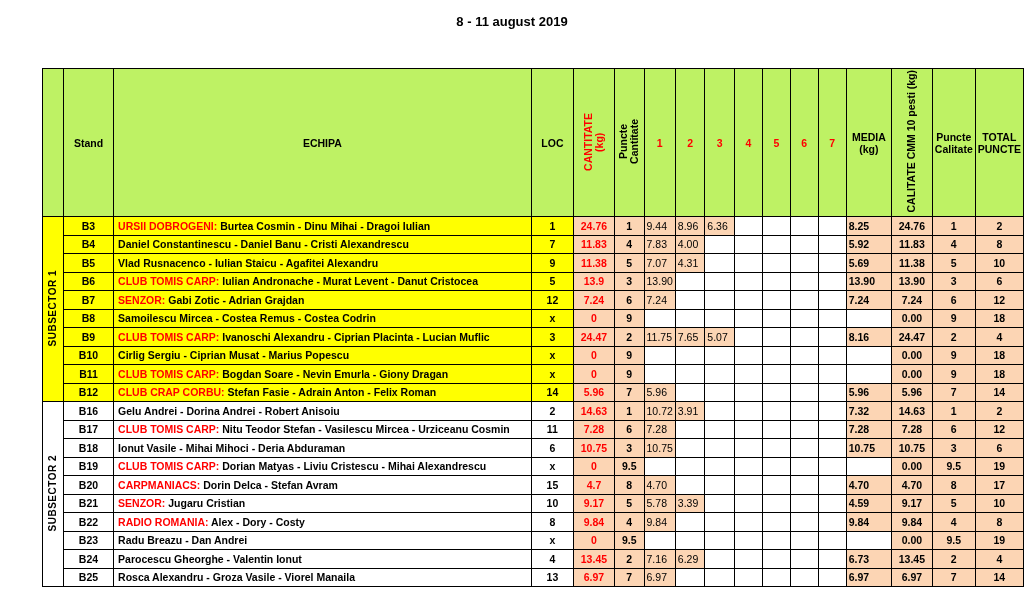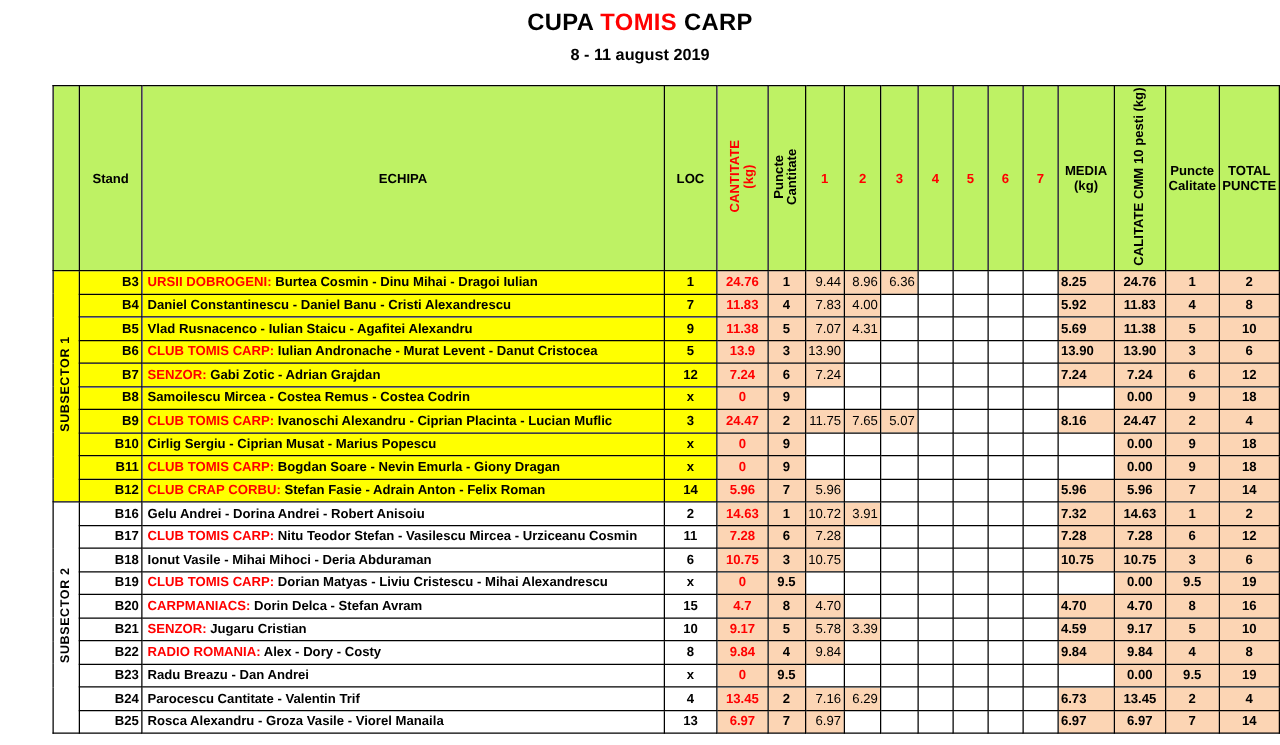--- a/index.html
+++ b/index.html
@@ -60,30 +60,30 @@
   .c-loc{width:44px;}
   .c-cant{width:42px;}
   .c-pc{width:30px;}
   .c-n{width:30px;}
   .c-media{width:46px;}
   .c-cmm{width:42px;}
   .c-pcal{width:40px;margin-top:44px;}
   .c-tot{width:40px;}
 
   
-  td.stand{text-align:right;font-weight:bold;}
+  td.stand{text-align:center;font-weight:bold;}
   td.team{text-align:left;padding-left:4px;font-weight:bold;}
   td.loc{text-align:center;font-weight:bold;}
 
   
   .r-yellow td{background:#ffff00;}
   .r-white td{background:#ffffff;}
   td.cant-cell{background:#fcd5b4 !important;color:#ff0000;font-weight:bold;text-align:center;}
   td.pc-cell{background:#fcd5b4 !important;text-align:center;font-weight:bold;}
-  td.catch-cell{background:#fcd5b4 !important;text-align:right;}
+  td.catch-cell{background:#fcd5b4 !important;text-align:left;}
   td.media-cell{background:#fcd5b4 !important;text-align:left;font-weight:bold;}
   td.cmm-cell{background:#fcd5b4 !important;text-align:center;font-weight:bold;}
   td.pcal-cell{background:#fcd5b4 !important;text-align:center;font-weight:bold;}
   td.tot-cell{background:#fcd5b4 !important;text-align:center;font-weight:bold;}
   td.empty-cell{background:#ffffff !important;}
 
   
   td.sector{
     background:#ffff00;
     font-weight:bold;
@@ -102,21 +102,20 @@
 
   .team .name-red{color:#ff0000;}
   .team .name-black{color:#000;}
 </style>
 </head>
 <body>
 
 <div class="page">
 
   <div class="title-block">
-    <div class="title-main"><span>CUPA </span><span class="red">TOMIS</span><span> CARP</span></div>
     <div class="title-date">8 - 11 august 2019</div>
   </div>
 
   <div class="table-wrap">
     <table>
       <thead>
         <tr>
           <td class="c-sect"></td>
           <td class="c-stand">Stand</td>
           <td class="c-team">ECHIPA</td>
@@ -403,21 +402,21 @@
             <td class="catch-cell c-n">4.70</td>
             <td class="empty-cell c-n"></td>
             <td class="empty-cell c-n"></td>
             <td class="empty-cell c-n"></td>
             <td class="empty-cell c-n"></td>
             <td class="empty-cell c-n"></td>
             <td class="empty-cell c-n"></td>
             <td class="media-cell c-media">4.70</td>
             <td class="cmm-cell c-cmm">4.70</td>
             <td class="pcal-cell c-pcal">8</td>
-            <td class="tot-cell c-tot">16</td>
+            <td class="tot-cell c-tot">17</td>
           </tr>
           <tr class="r-white">
             <td class="stand c-stand">B21</td>
             <td class="team c-team"><span class="name-red">SENZOR:</span><span class="name-black"> Jugaru Cristian</span></td>
             <td class="loc c-loc">10</td>
             <td class="cant-cell c-cant">9.17</td>
             <td class="pc-cell c-pc">5</td>
             <td class="catch-cell c-n">5.78</td>
             <td class="catch-cell c-n">3.39</td>
             <td class="empty-cell c-n"></td>
@@ -461,21 +460,21 @@
             <td class="empty-cell c-n"></td>
             <td class="empty-cell c-n"></td>
             <td class="empty-cell c-n"></td>
             <td class="empty-cell c-media"></td>
             <td class="cmm-cell c-cmm">0.00</td>
             <td class="pcal-cell c-pcal">9.5</td>
             <td class="tot-cell c-tot">19</td>
           </tr>
           <tr class="r-white">
             <td class="stand c-stand">B24</td>
-            <td class="team c-team"><span class="name-black">Parocescu Cantitate - Valentin Trif</span></td>
+            <td class="team c-team"><span class="name-black">Parocescu Gheorghe - Valentin Ionut</span></td>
             <td class="loc c-loc">4</td>
             <td class="cant-cell c-cant">13.45</td>
             <td class="pc-cell c-pc">2</td>
             <td class="catch-cell c-n">7.16</td>
             <td class="catch-cell c-n">6.29</td>
             <td class="empty-cell c-n"></td>
             <td class="empty-cell c-n"></td>
             <td class="empty-cell c-n"></td>
             <td class="empty-cell c-n"></td>
             <td class="empty-cell c-n"></td>

